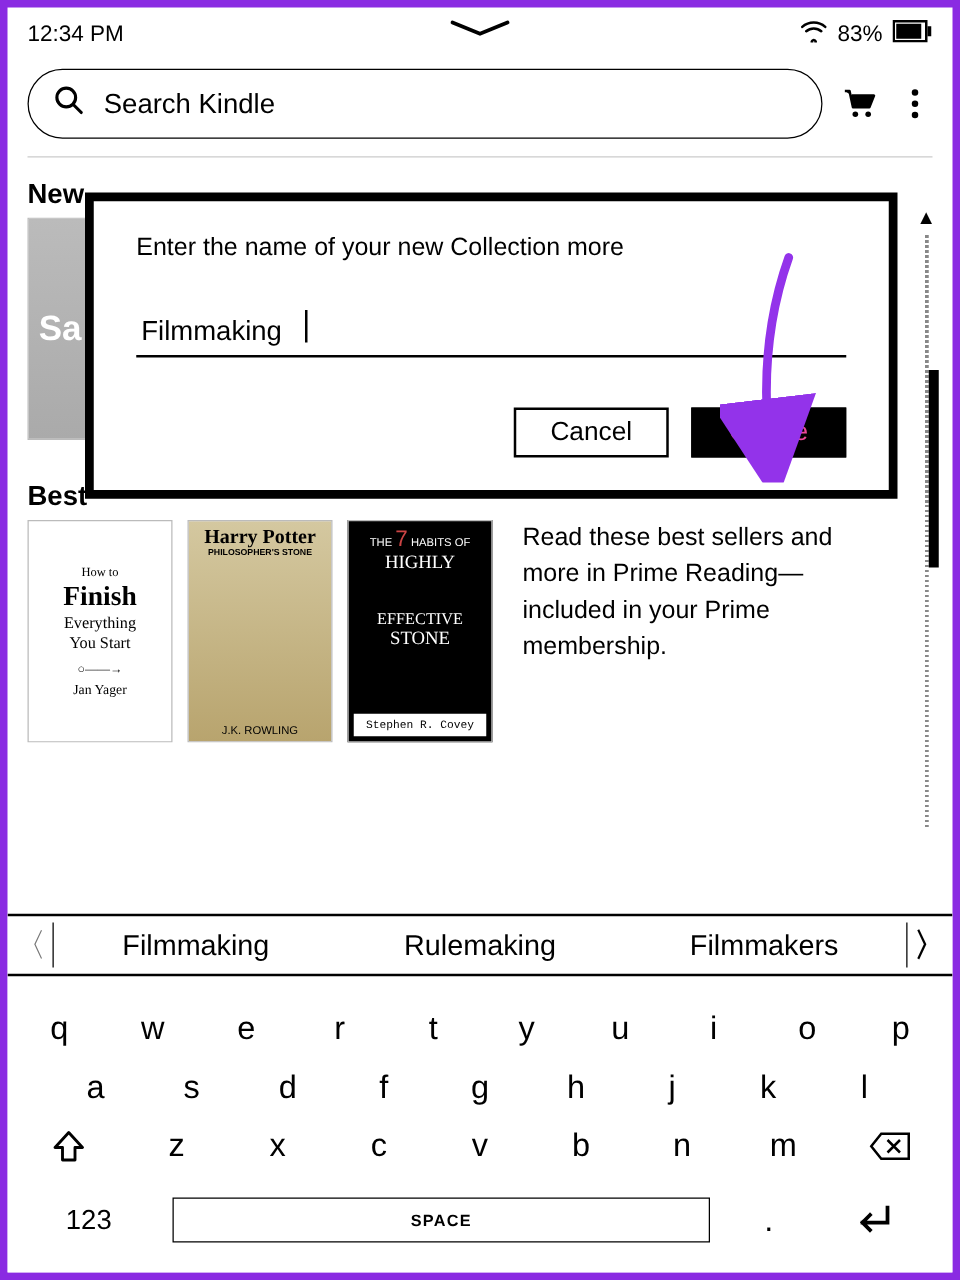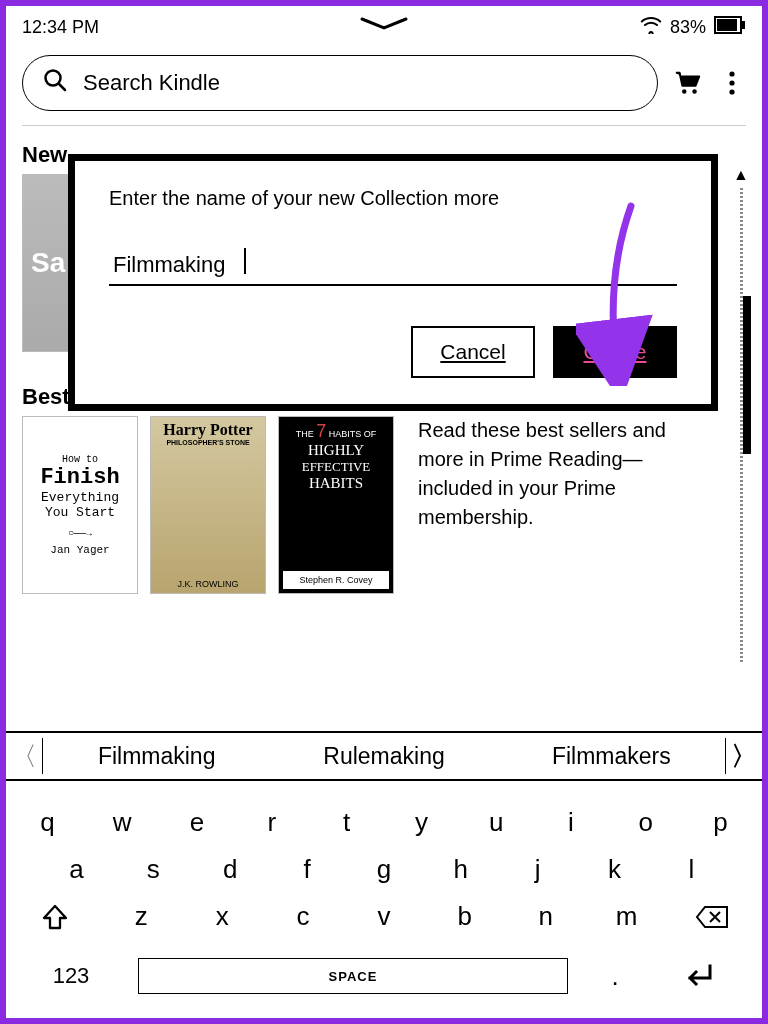--- a/index.html
+++ b/index.html
@@ -38,21 +38,21 @@
       padding: 0 20px;
       gap: 16px;
       font-size: 22px;
     }
     .cart-icon, .menu-dots { width: 28px; height: 28px; display: flex; align-items:center; justify-content:center; }
     .divider { border: none; border-top: 1.5px solid #ccc; margin: 4px 16px; }
     .section-label { font-size: 22px; font-weight: 700; padding: 12px 16px 6px; }
     .book-row { display: flex; gap: 12px; padding: 0 16px; overflow: hidden; }
     .book-cover { width: 116px; height: 178px; background: #ddd; border: 1px solid #bbb; font-size: 10px; display: flex; flex-direction: column; align-items:center; justify-content:center; text-align:center; padding: 4px; }
     .cover-sarah { background: linear-gradient(#bbb,#aaa); color:#fff; font-size: 28px; font-weight: bold; align-items: flex-start; padding-left:8px;}
-    .cover-finish { background:#fff; font-family: Liberation Mono, monospace; text-align: center; }
+    .cover-finish { background:#fff; font-family: Liberation Serif, serif; text-align: center; }
     .cover-hp { background: linear-gradient(#d4c8a0,#b8a46e); font-size:13px; font-weight:bold;}
     .cover-habits { background:#000; color:#fff; font-size:12px;}
     .prime-text { font-size: 20px; line-height: 1.45; padding-left:12px; max-width:270px;}
     .scroll-track { position:absolute; right: 16px; top: 160px; width:10px; height: 500px; display:flex; flex-direction:column; align-items:center; }
     .scroll-arrow-up, .scroll-arrow-down { font-size: 16px; color:#000;}
     .scroll-lines { flex: 1; width: 3px; background: repeating-linear-gradient(0deg,#888 0 2px, transparent 2px 4px); margin: 4px 0;}
     .scroll-thumb { position:absolute; right: 11px; top: 290px; width: 8px; height: 158px; background:#000; }
     .dialog {
       position: absolute;
       left: 62px; top: 148px;
@@ -69,25 +69,25 @@
       border: none;
       border-bottom: 2px solid #000;
       font-size: 22px;
       padding: 6px 4px;
       outline: none;
     }
     .dialog-input-wrap { position: relative; margin-bottom: 40px; }
     .cursor-bar { position:absolute; left: 135px; top: 2px; width: 1.5px; height: 26px; background:#000;}
     .dialog-buttons { display:flex; justify-content:flex-end; gap: 18px; }
     .btn {
-      min-width: 124px; height: 52px;
+      min-width: 124px; height: 40px;
       font-size: 21px;
       border: 2px solid #000;
       background:#fff; cursor:pointer;
-      display:flex; align-items:center; justify-content:center;text-decoration:underline;
+      display:flex; align-items:center; justify-content:center;
     }
     .btn.primary { background:#000; color:#ec4899; }
     .annotation-arrow {
       position: absolute;
       left: 570px; top: 180px;
       width: 80px; height: 200px;
       z-index: 60;
       pointer-events: none;
     }
     .keyboard {
@@ -186,24 +186,24 @@
   </div>
   <div class="book-cover cover-hp">
     <div style="font-family:serif; font-size:16px;">Harry Potter</div>
     <div style="font-size:7px;">PHILOSOPHER'S STONE</div>
     <div style="flex:1;"></div>
     <div style="font-size:9px; font-weight:normal;">J.K. ROWLING</div>
   </div>
   <div class="book-cover cover-habits">
     <div style="font-size:9px;"><span>THE</span> <span style="font-size:18px;color:#c44;">7</span> <span>HABITS OF</span></div>
     <div style="font-size:15px;font-family:serif;">HIGHLY</div>
-    <div style="font-size:13px;font-family:serif;">EFFECTIVE</div>
-    <div style="font-size:15px;font-family:serif;">HABITS</div>
+    <div style="font-size:13px;font-family:serif;margin-top:28px;">EFFECTIVE</div>
+    <div style="font-size:15px;font-family:serif;">STONE</div>
     <div style="flex:1;"></div>
-    <div style="background:#fff;color:#000;width:100%;font-size:9px;padding:4px 0;">Stephen R. Covey</div>
+    <div style="background:#fff;color:#000;width:100%;font-size:9px;padding:4px 0;font-family:Liberation Mono, monospace;">Stephen R. Covey</div>
   </div>
   <div class="prime-text">Read these best sellers and more in Prime Reading—included in your Prime membership.</div>
 </div>
 
 <div class="scroll-track">
   <div class="scroll-arrow-up">▲</div>
   <div class="scroll-lines"></div>
 </div>
 <div class="scroll-thumb"></div>
 

